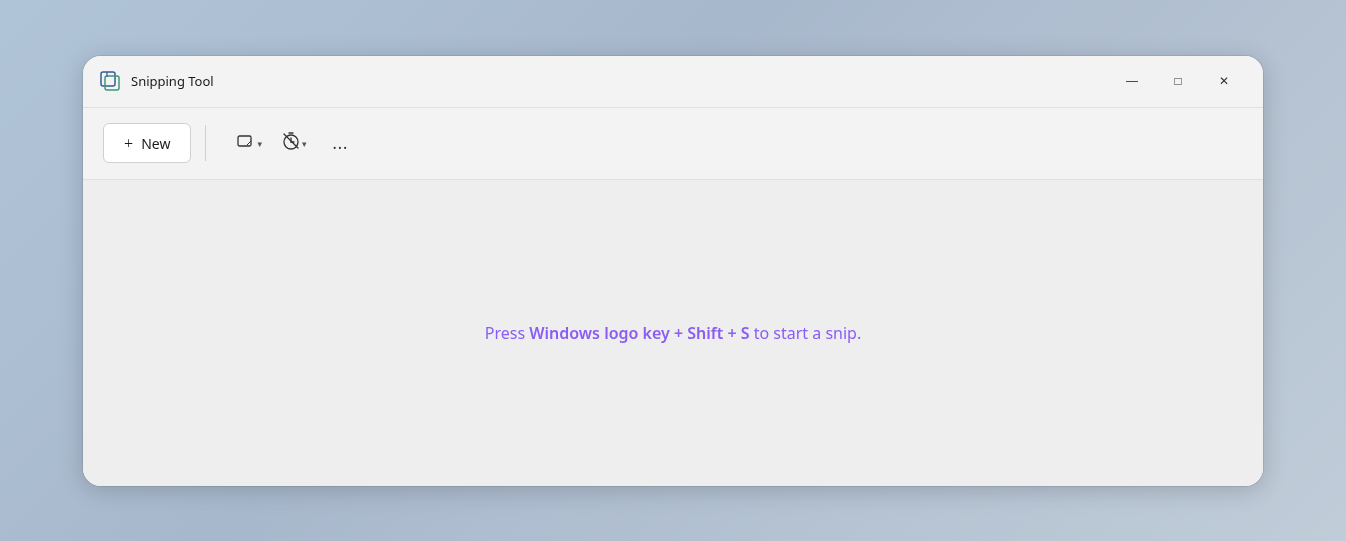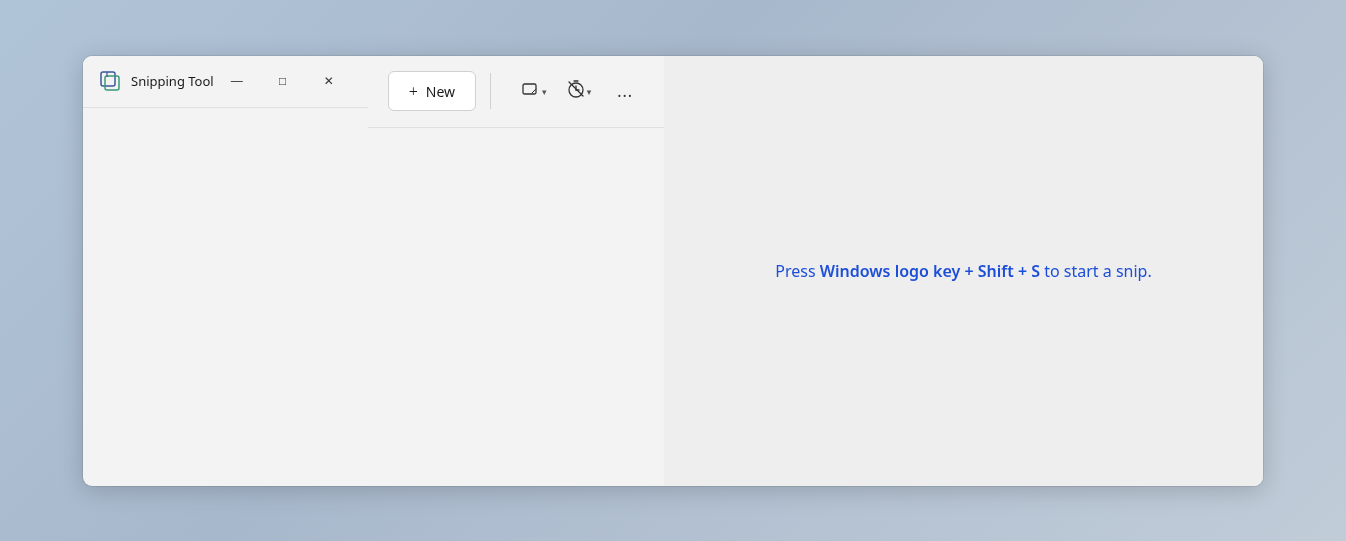--- a/index.html
+++ b/index.html
@@ -15,24 +15,24 @@
       display: flex;
       align-items: center;
       justify-content: center;
       font-family: 'Segoe UI', system-ui, sans-serif;
     }
 
     .window {
       width: 1180px;
       height: 430px;
       background: #f3f3f3;
-      border-radius: 9px;
+      border-radius: 18px;
       box-shadow: 0 4px 24px rgba(0,0,0,0.18), 0 0 0 1px rgba(0,0,0,0.08);
       display: flex;
-      flex-direction: row;
+      flex-direction: column;
       overflow: hidden;
     }
 
     .title-bar {
       display: flex;
       align-items: center;
       padding: 0 16px;
       height: 52px;
       background: #f3f3f3;
       border-bottom: 1px solid #e0e0e0;
@@ -199,21 +199,21 @@
     .content-area {
       flex: 1;
       display: flex;
       align-items: center;
       justify-content: center;
       background: #eeeeee;
     }
 
     .hint-text {
       font-size: 16px;
-      color: #1d4ed8;
+      color: #8b5cf6;
       text-align: right;
     }
 
     .hint-text strong {
       font-weight: 600;
     }
   </style>
 </head>
 <body>
 

